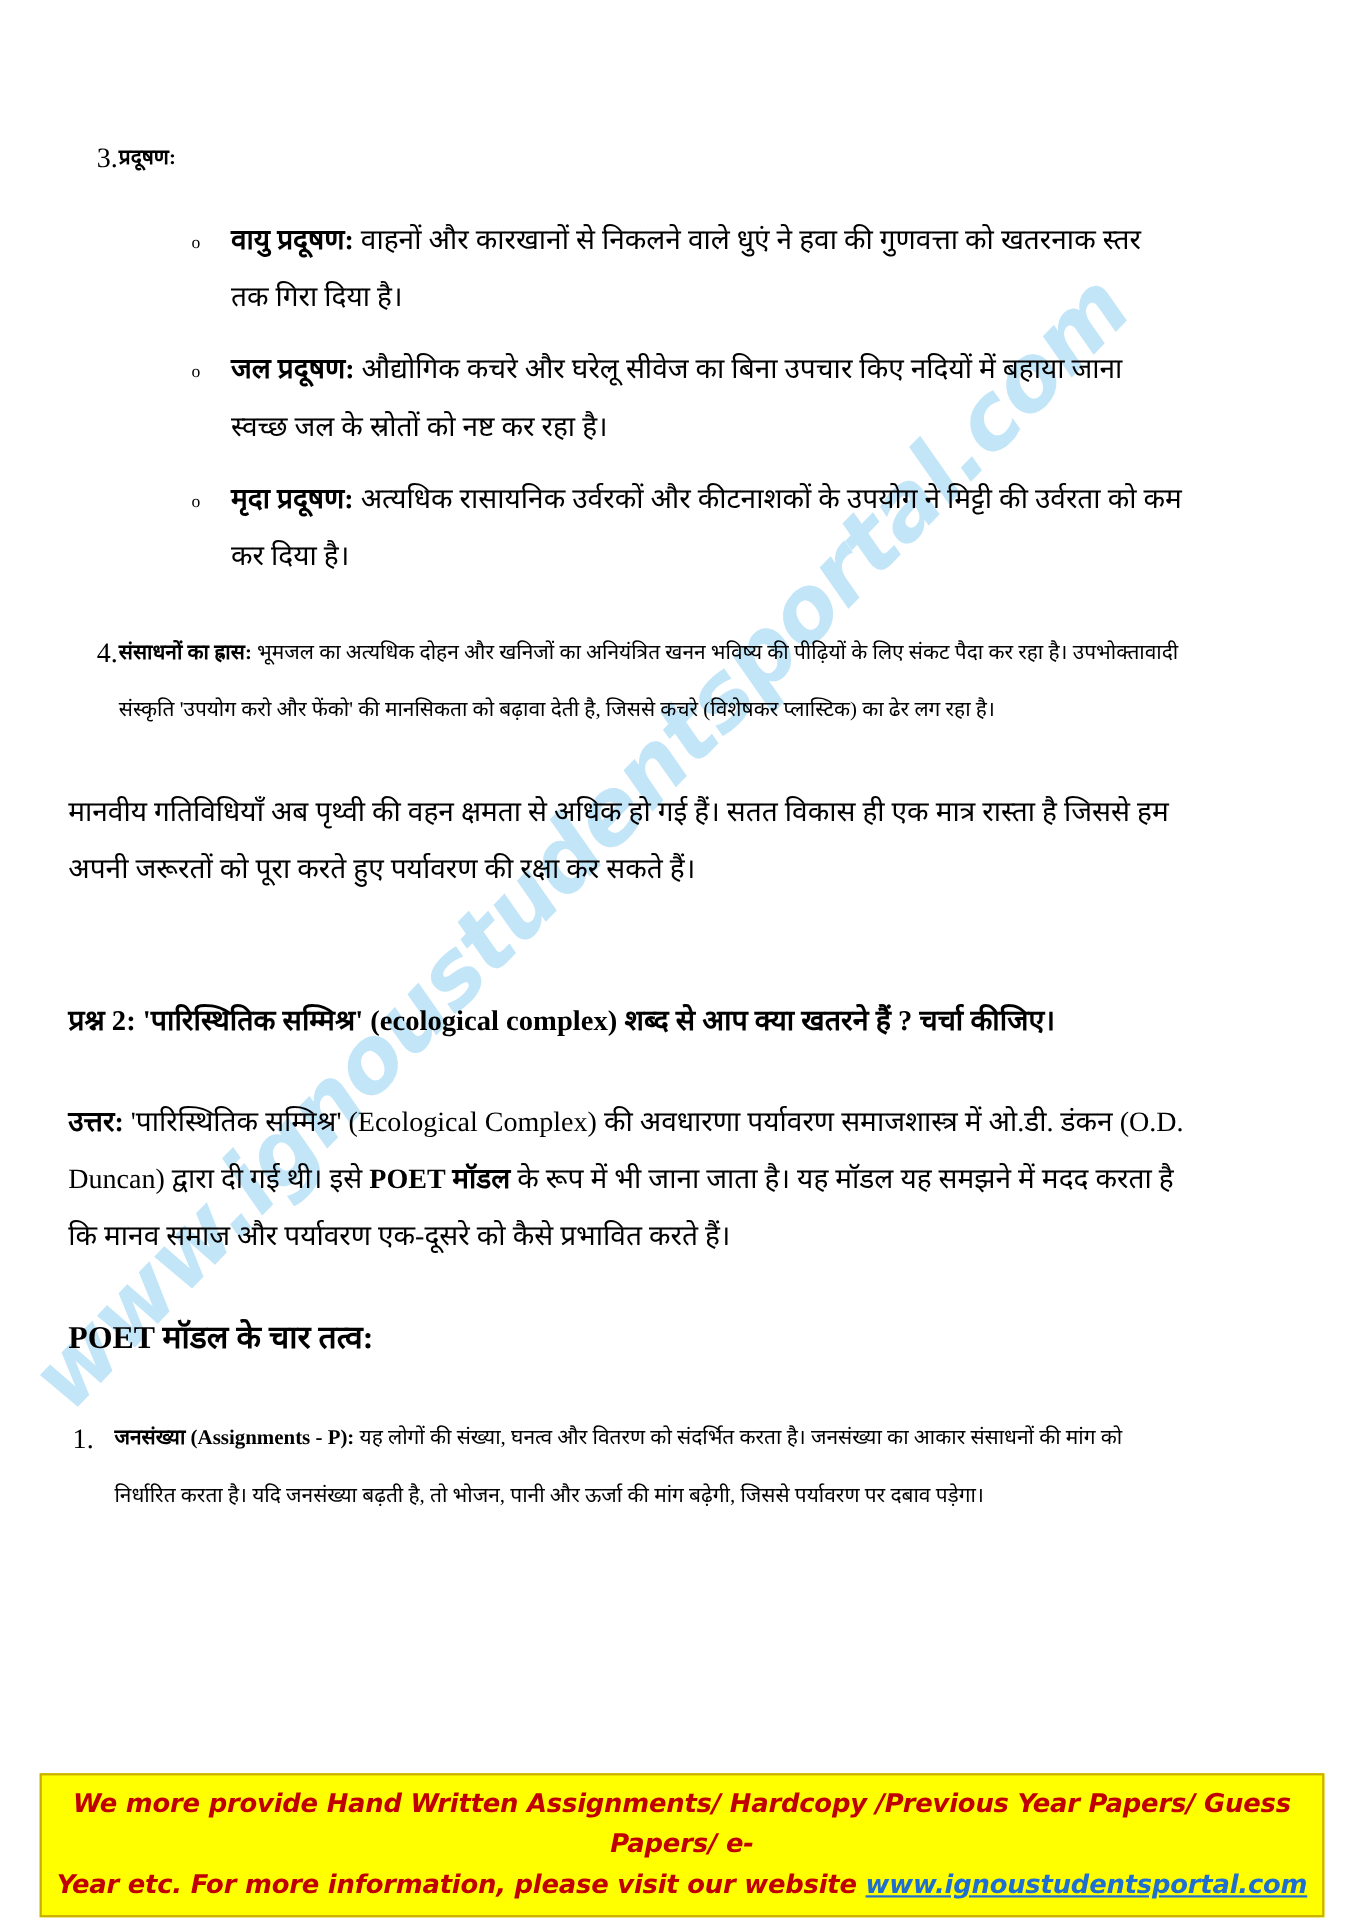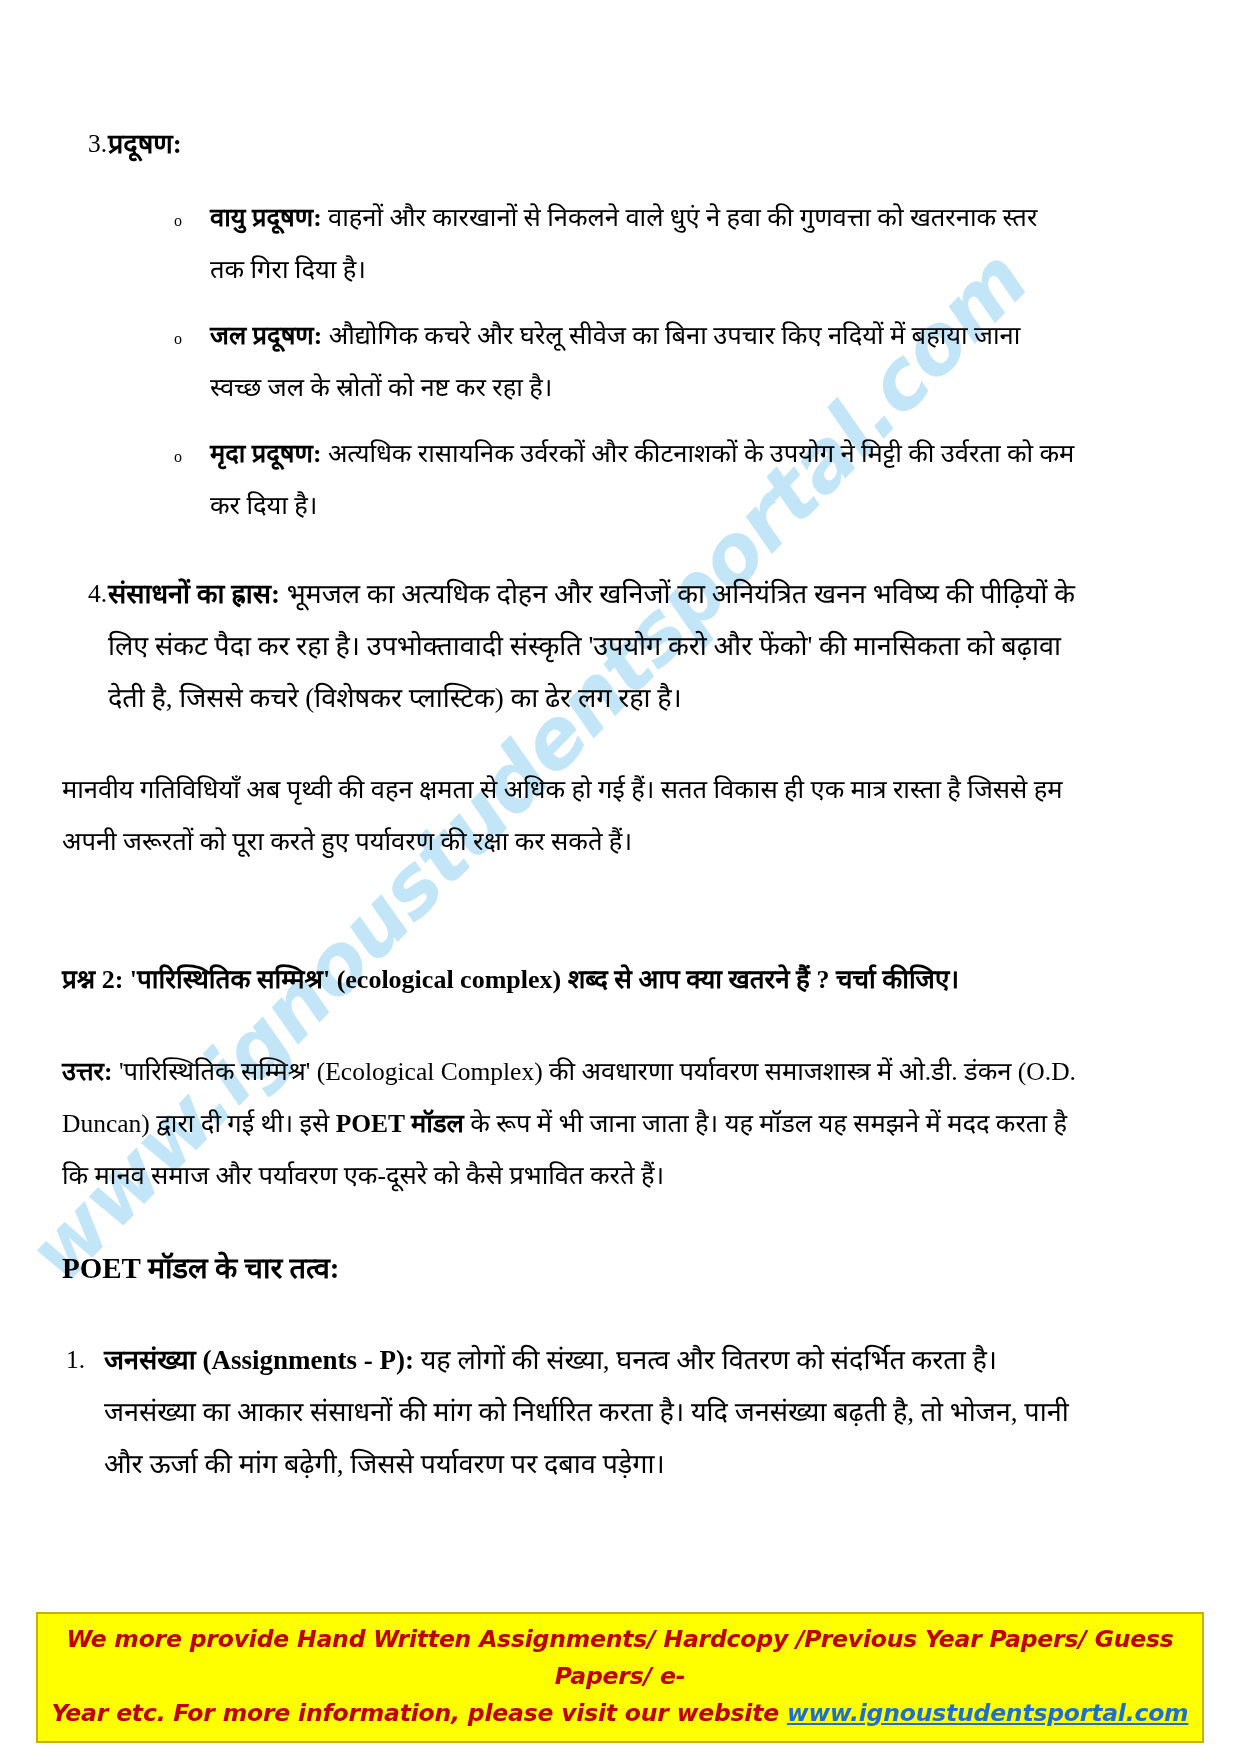--- a/index.html
+++ b/index.html
@@ -71,21 +71,21 @@
     width: 42px;
     flex: 0 0 42px;
     text-align: left;
     font-size: 25.5px;
     line-height: 52px;
     padding-left: 22px;
     box-sizing: border-box;
   }
   .num-item > .body {
     flex: 1 1 auto;
-    font-size: 27px;
+    font-size: 19px;
     line-height: 52px;
   }
 
   
   .sub-list {
     margin: 0;
     padding: 0;
   }
   .sub-item {
     display: flex;

